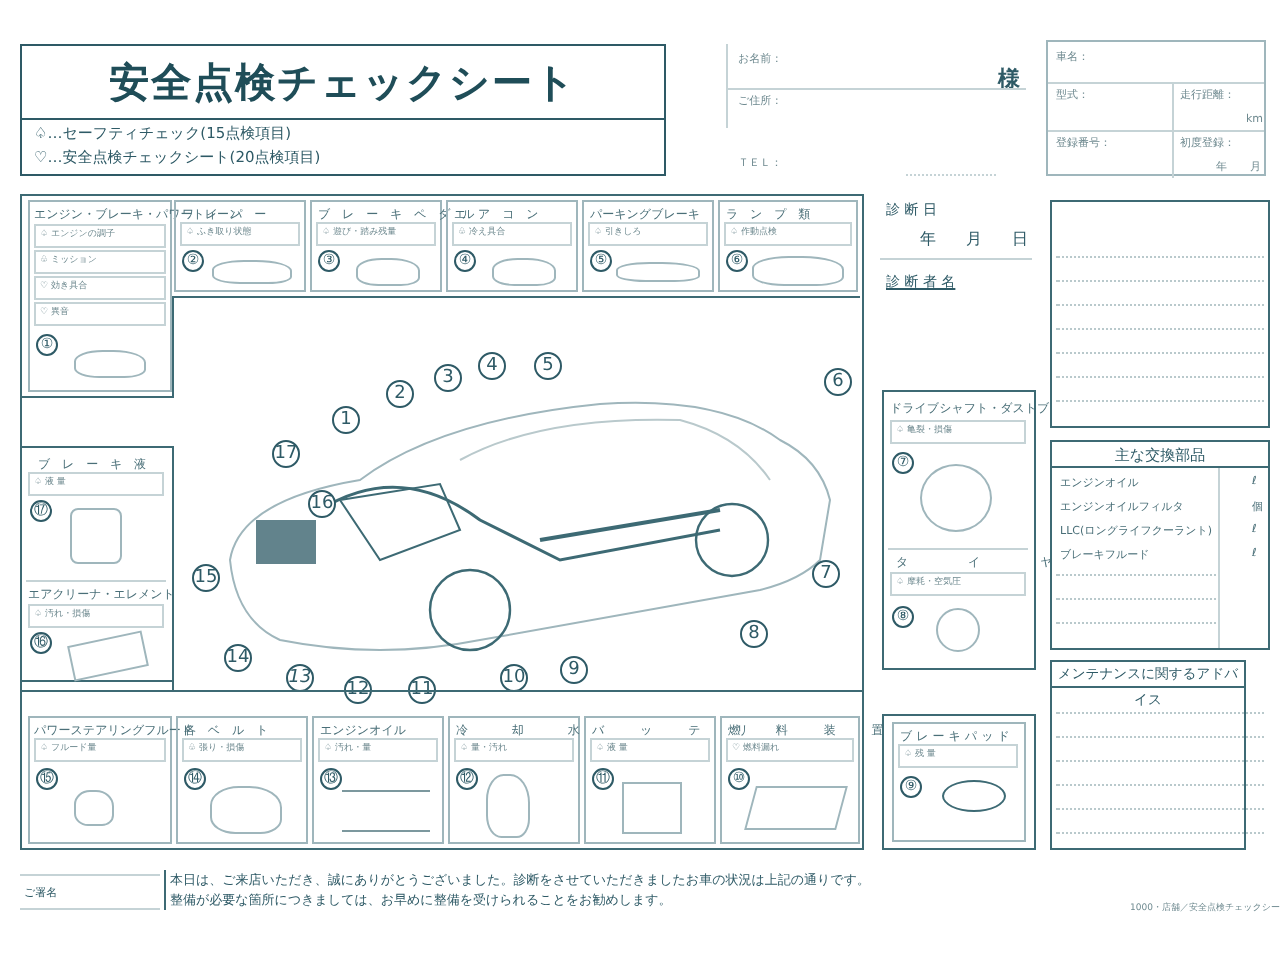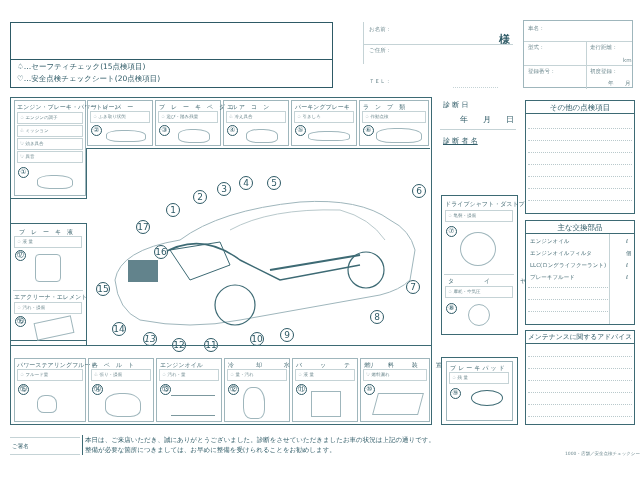--- a/index.html
+++ b/index.html
@@ -23,20 +23,21 @@
   .dotted { position: absolute; border-top: 1px dotted #b9c9cc; }
   .footer-text { position: absolute; font-size: 6.5px; color: #2e5a66; white-space: nowrap; }
   .sketch { position: absolute; border: 1px solid #9fb6bc; border-radius: 40% 45% 30% 35%; }
   .mini { position: absolute; height: 12px; border: 1px solid #c5d3d6; font-size: 4.5px; color: #6f8a90; line-height: 10px; padding-left: 2px; white-space: nowrap; overflow: hidden; }
   svg { position: absolute; }
 </style>
 </head>
 <body>
 
 <div class="box title-box">
+  <div class="title">安全点検チェックシート</div>
   <div class="title-rule"></div>
   <div class="legend" style="left:6px; top:39px;">
     <span>♤</span><span>…セーフティチェック(15点検項目)</span>
   </div>
   <div class="legend" style="left:6px; top:51px;">
     <span>♡</span><span>…安全点検チェックシート(20点検項目)</span>
   </div>
 </div>
 
 <div class="abs" style="left:363px; top:22px; width:155px; height:66px;">
@@ -224,21 +225,20 @@
 <div class="abs" style="left:441px; top:357px; width:77px; height:68px; border:1.5px solid #3d6a74;">
   <div class="abs thin" style="left:4px; top:3px; width:67px; height:60px;">
     <div class="cell-title" style="left:3px; top:2px;">ブレーキパッド</div>
     <div class="mini" style="left:2px; top:10px; width:60px;">♤ 残 量</div>
     <div class="num" style="left:3px; top:26px;">⑨</div>
     <div class="abs" style="left:24px; top:28px; width:32px; height:16px; border:1px solid #3d6a74; border-radius:50%;"></div>
   </div>
 </div>
 
 <div class="box" style="left:525px; top:100px; width:110px; height:114px;">
-  <div class="panel-head">その他の点検項目</div>
   <div class="abs" style="left:2px; top:15px; width:104px; height:96px;">
     <div class="dotted" style="left:0; top:12px; width:104px;"></div>
     <div class="dotted" style="left:0; top:24px; width:104px;"></div>
     <div class="dotted" style="left:0; top:36px; width:104px;"></div>
     <div class="dotted" style="left:0; top:48px; width:104px;"></div>
     <div class="dotted" style="left:0; top:60px; width:104px;"></div>
     <div class="dotted" style="left:0; top:72px; width:104px;"></div>
     <div class="dotted" style="left:0; top:84px; width:104px;"></div>
   </div>
 </div>
@@ -256,21 +256,21 @@
   <div class="row-label" style="left:100px; top:41px;">ℓ</div>
   <div class="abs" style="left:84px; top:39px; width:14px; height:10px;"></div>
   <div class="row-label" style="left:4px; top:53px;">ブレーキフルード</div>
   <div class="row-label" style="left:100px; top:53px;">ℓ</div>
   <div class="abs" style="left:84px; top:51px; width:14px; height:10px;"></div>
   <div class="dotted" style="left:2px; top:66px; width:80px;"></div>
   <div class="dotted" style="left:2px; top:78px; width:80px;"></div>
   <div class="dotted" style="left:2px; top:90px; width:80px;"></div>
 </div>
 
-<div class="box" style="left:525px; top:330px; width:110px; height:95px;">
+<div class="box" style="left:525px; top:330px; width:98px; height:95px;">
   <div class="panel-head" style="font-size:6.8px;">メンテナンスに関するアドバイス</div>
   <div class="abs" style="left:2px; top:15px; width:104px; height:76px;">
     <div class="dotted" style="left:0; top:10px; width:104px;"></div>
     <div class="dotted" style="left:0; top:22px; width:104px;"></div>
     <div class="dotted" style="left:0; top:34px; width:104px;"></div>
     <div class="dotted" style="left:0; top:46px; width:104px;"></div>
     <div class="dotted" style="left:0; top:58px; width:104px;"></div>
     <div class="dotted" style="left:0; top:70px; width:104px;"></div>
   </div>
 </div>

